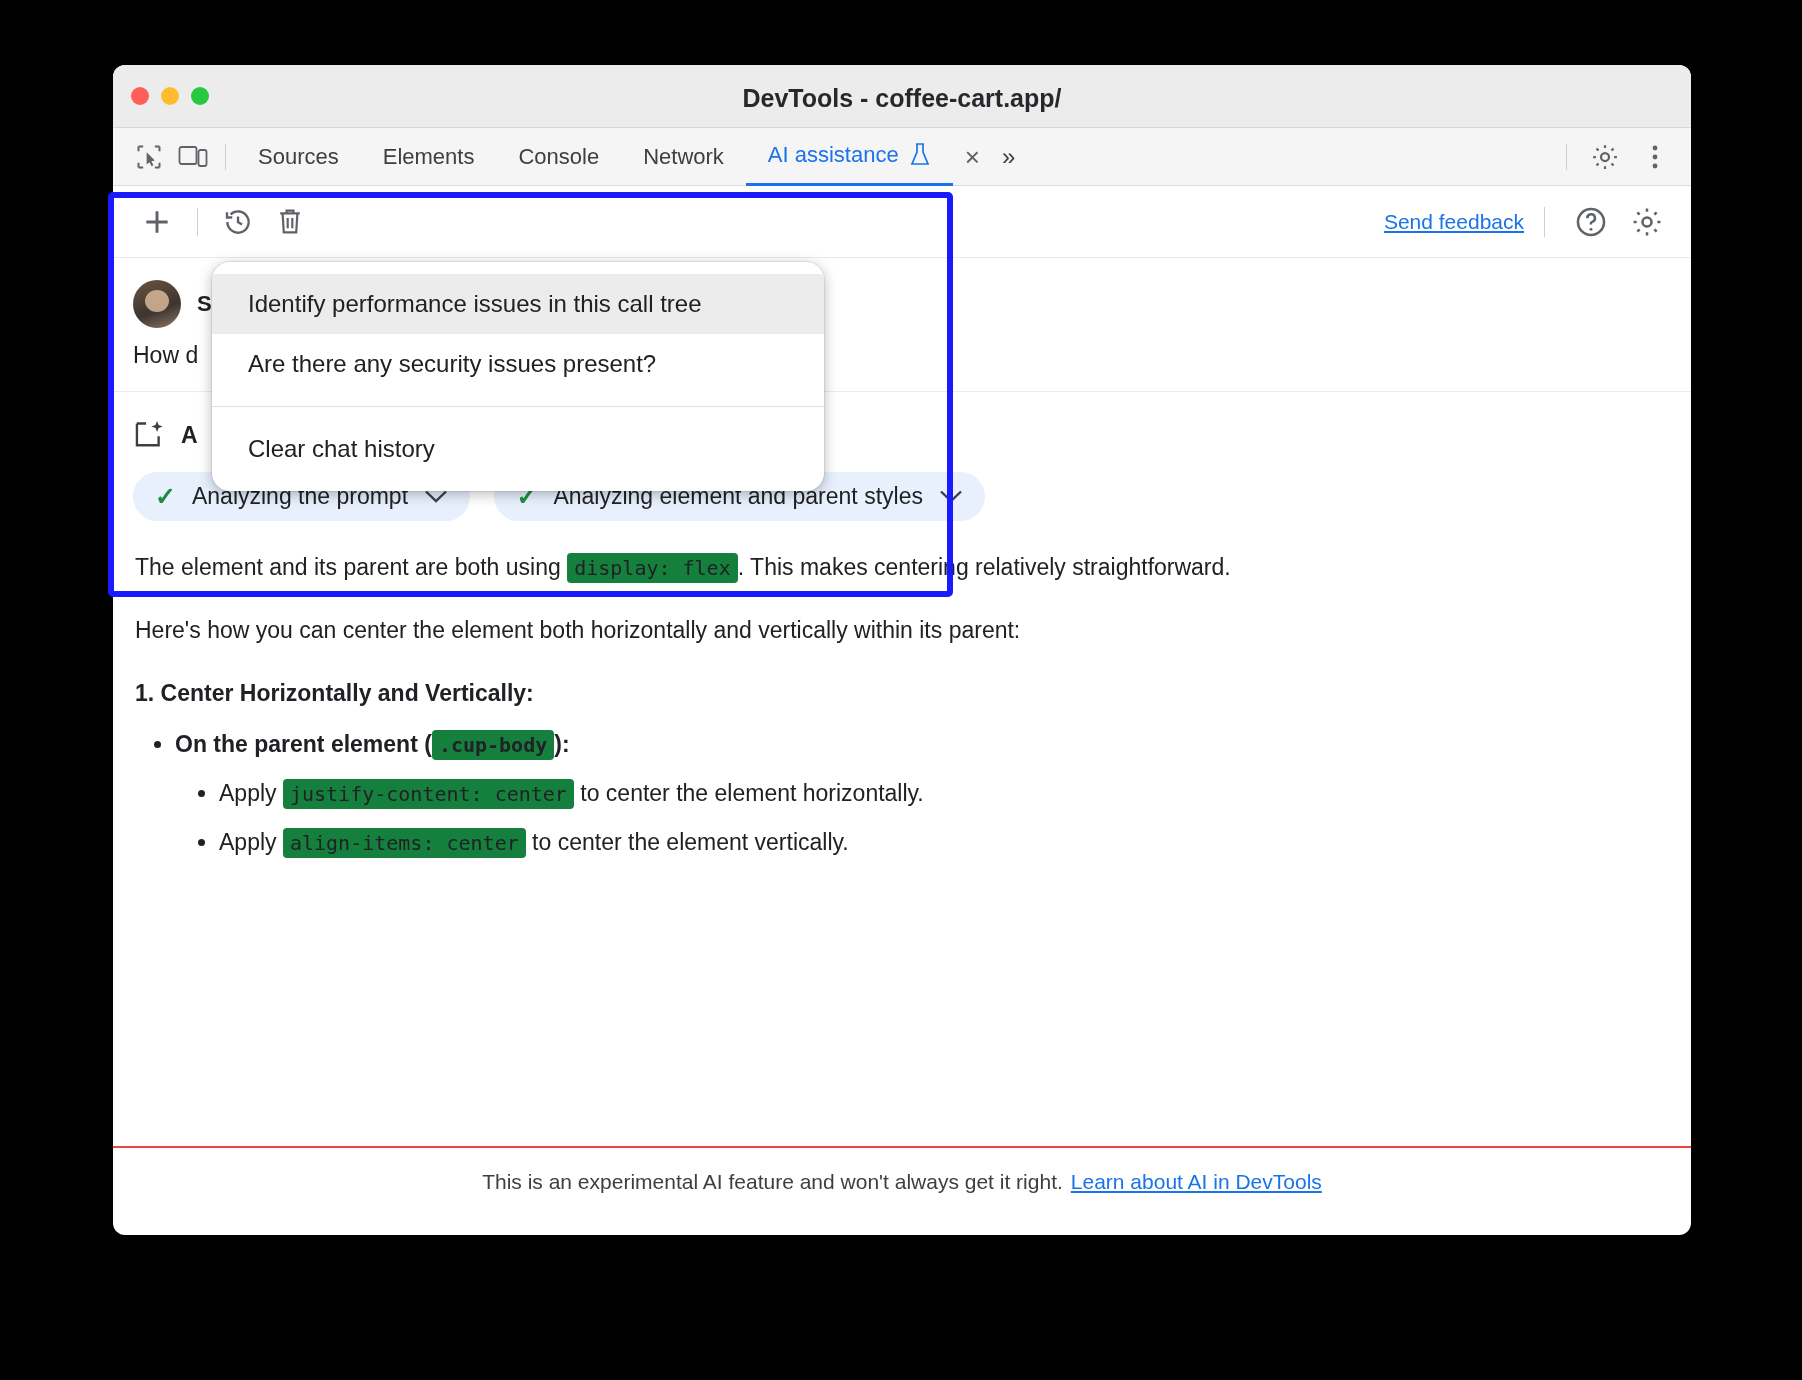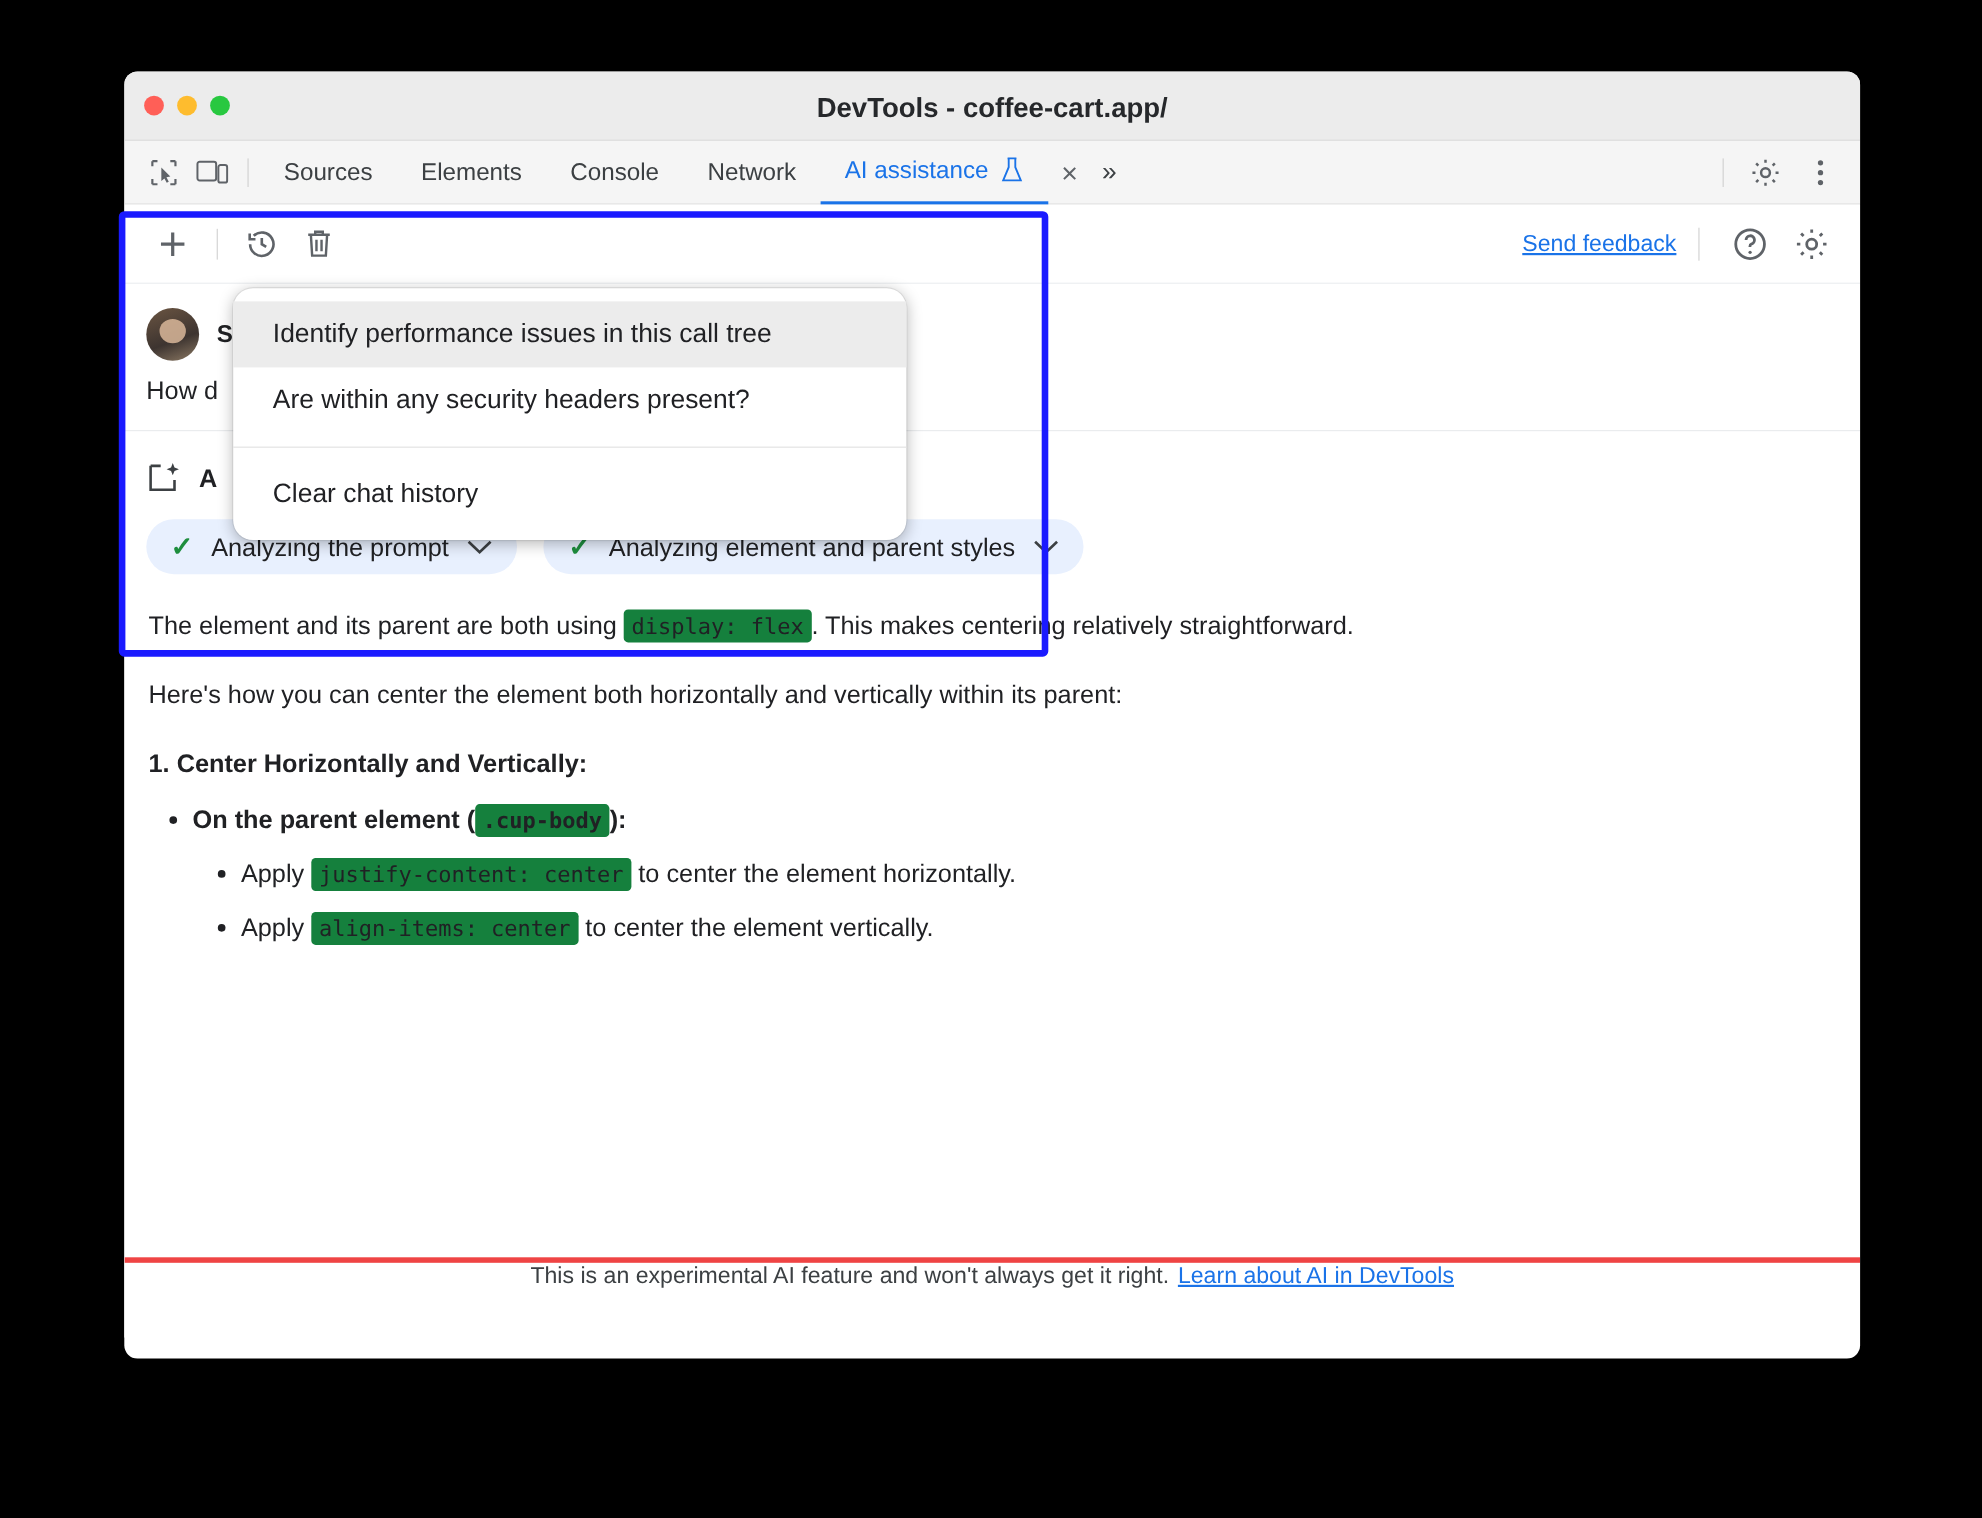--- a/index.html
+++ b/index.html
@@ -236,22 +236,23 @@
   ul.lvl1 { margin: 24px 0 0 0; padding-left: 62px; }
   ul.lvl1 > li { font-size: 23px; font-weight: bold; color: #202124; }
   ul.lvl2 { margin: 16px 0 0 0; padding-left: 44px; list-style: disc; }
   ul.lvl2 > li { font-size: 23px; font-weight: normal; color: #202124; margin-top: 22px; }
 
   
   .footer {
     position: absolute;
     bottom: 0; left: 0; right: 0;
     height: 68px;
-    border-top: 5px solid #ef4444;
-    display: flex;
+    border-top: 2px solid #ef4444;
+    display: flex;
+    align-items: center;
     justify-content: center;
     font-size: 21px;
     color: #3c4043;
     background: #fff;
     gap: 8px;
   }
   .footer a {
     color: #1a73e8;
     text-decoration: underline;
   }
@@ -465,20 +466,20 @@
 
       <div class="footer">
         <span>This is an experimental AI feature and won't always get it right.</span>
         <a href="#">Learn about AI in DevTools</a>
       </div>
     </div>
   </div>
 
   <div class="menu">
     <div class="menu-item hl">Identify performance issues in this call tree</div>
-    <div class="menu-item">Are within any security headers present?</div>
+    <div class="menu-item">Are there any security issues present?</div>
     <div class="menu-sep"></div>
     <div class="menu-item">Clear chat history</div>
   </div>
 
   <div class="highlight"></div>
 
 </div>
 
 </body></html>

